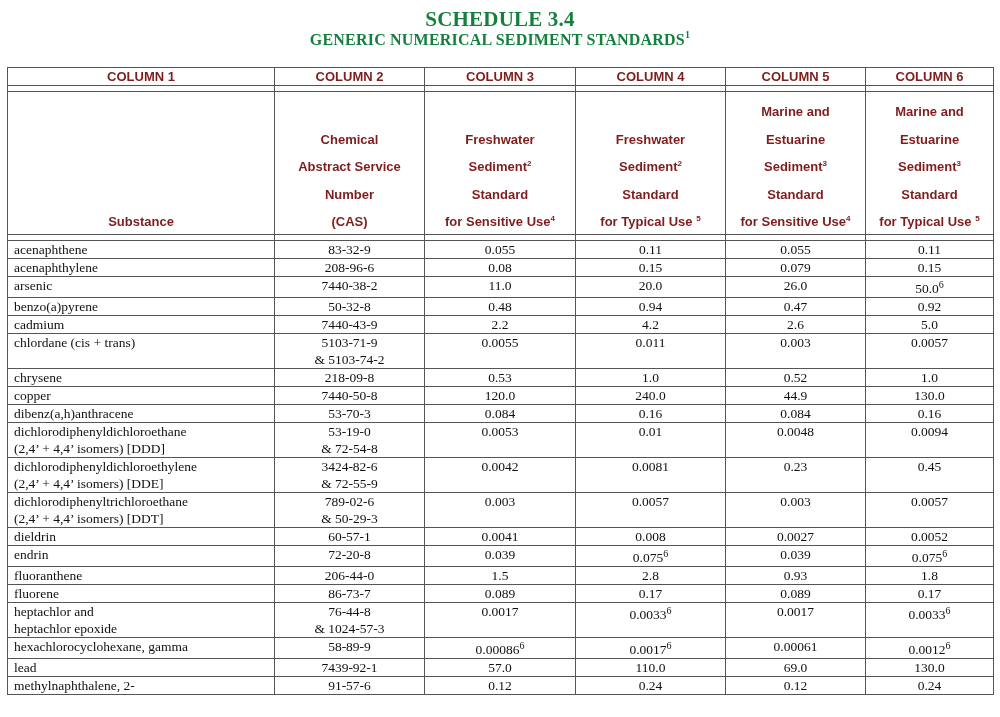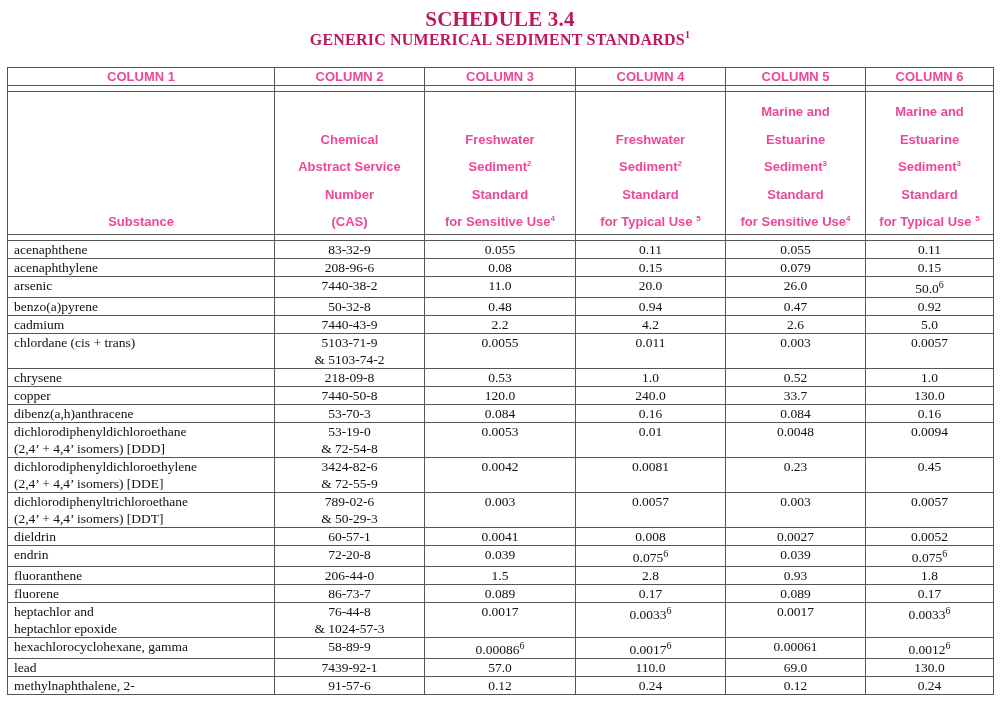--- a/index.html
+++ b/index.html
@@ -1,30 +1,30 @@
 <!DOCTYPE html>
 <html><head>
 <meta charset="utf-8">
 <style>
   html, body { margin: 0; padding: 0; background: #ffffff; }
   body { width: 1000px; height: 717px; overflow: hidden; position: relative; color: #111; }
-  .title-block { text-align: center; font-family: "Liberation Serif", serif; font-weight: bold; color: #be185d; }
+  .title-block { text-align: center; font-family: "Liberation Serif", serif; font-weight: bold; color: #15803d; }
   .title-main { font-size: 21px; line-height: 22px; padding-top: 8px; letter-spacing: 0.2px; }
   .title-sub { font-size: 16px; line-height: 20px; letter-spacing: 0.2px; }
   .title-sub sup { font-size: 10px; vertical-align: 7px; line-height: 0; }
 
   table.sched {
     position: absolute; left: 7px; top: 67px; width: 986px;
     border-collapse: collapse; table-layout: fixed;
   }
   table.sched td, table.sched th {
     border: 1px solid #555; padding: 0; margin: 0;
   }
   table.sched th {
-    font-family: "Liberation Sans", sans-serif; font-weight: bold; font-size: 13px; color: #ec4899;
+    font-family: "Liberation Sans", sans-serif; font-weight: bold; font-size: 13px; color: #7f1d1d;
     text-align: center;
   }
   tr.colnum th { height: 17px; line-height: 17px; }
   tr.spacer td { height: 5px; line-height: 5px; font-size: 1px; }
   tr.hdr th { height: 86px; vertical-align: bottom; line-height: 15.5px; padding-bottom: 4px; }
   tr.hdr th sup { font-size: 8px; vertical-align: 5px; line-height: 0; }
   tr.hdr th .nobreak { white-space: nowrap; margin-top: 12px; }
 
   tr.row td {
     font-family: "Liberation Serif", serif; font-size: 13.5px; color: #111;
@@ -204,21 +204,21 @@
       </tr>
       <tr class="row">
         <td class="sub">
           <span class="line">copper</span>
         </td>
         <td>
           <span class="line">7440-50-8</span>
         </td>
         <td><span><span>120.0</span></span></td>
         <td><span><span>240.0</span></span></td>
-        <td><span><span>33.7</span></span></td>
+        <td><span><span>44.9</span></span></td>
         <td><span><span>130.0</span></span></td>
       </tr>
       <tr class="row">
         <td class="sub">
           <span class="line">dibenz(a,h)anthracene</span>
         </td>
         <td>
           <span class="line">53-70-3</span>
         </td>
         <td><span><span>0.084</span></span></td>

